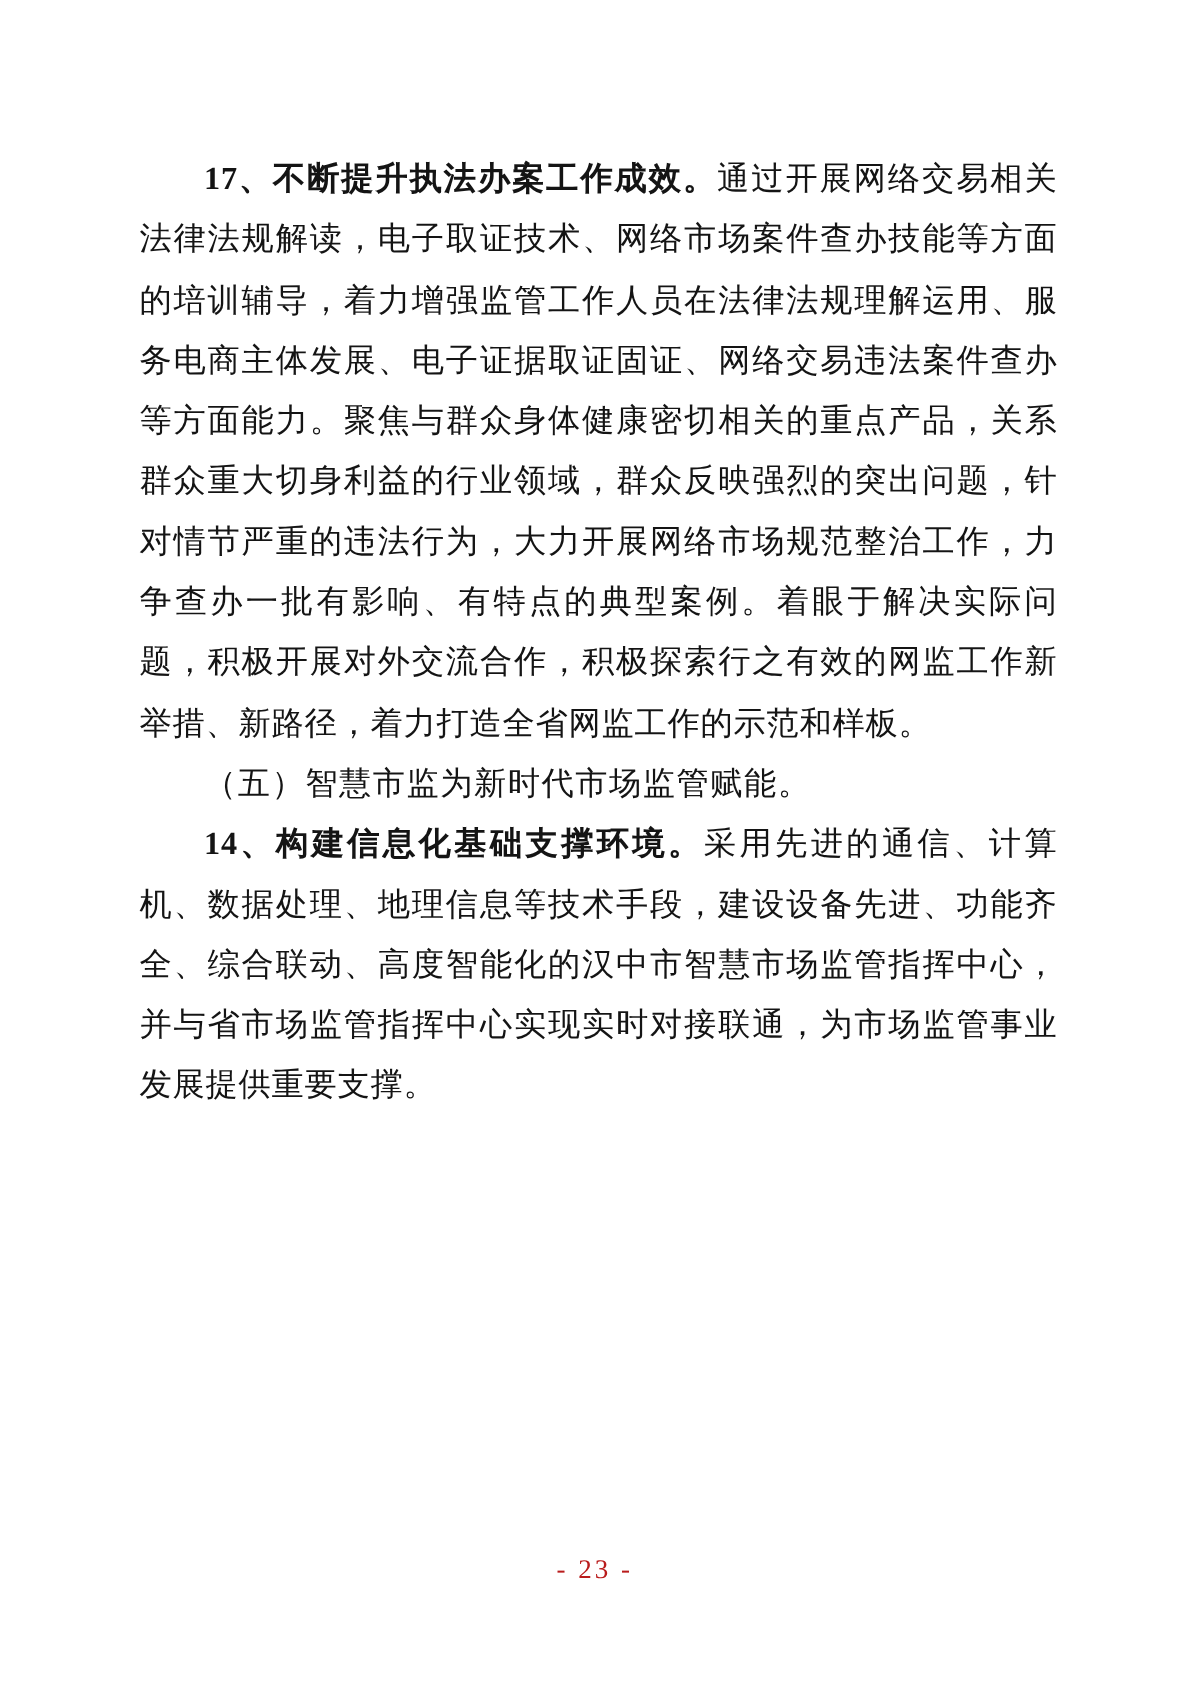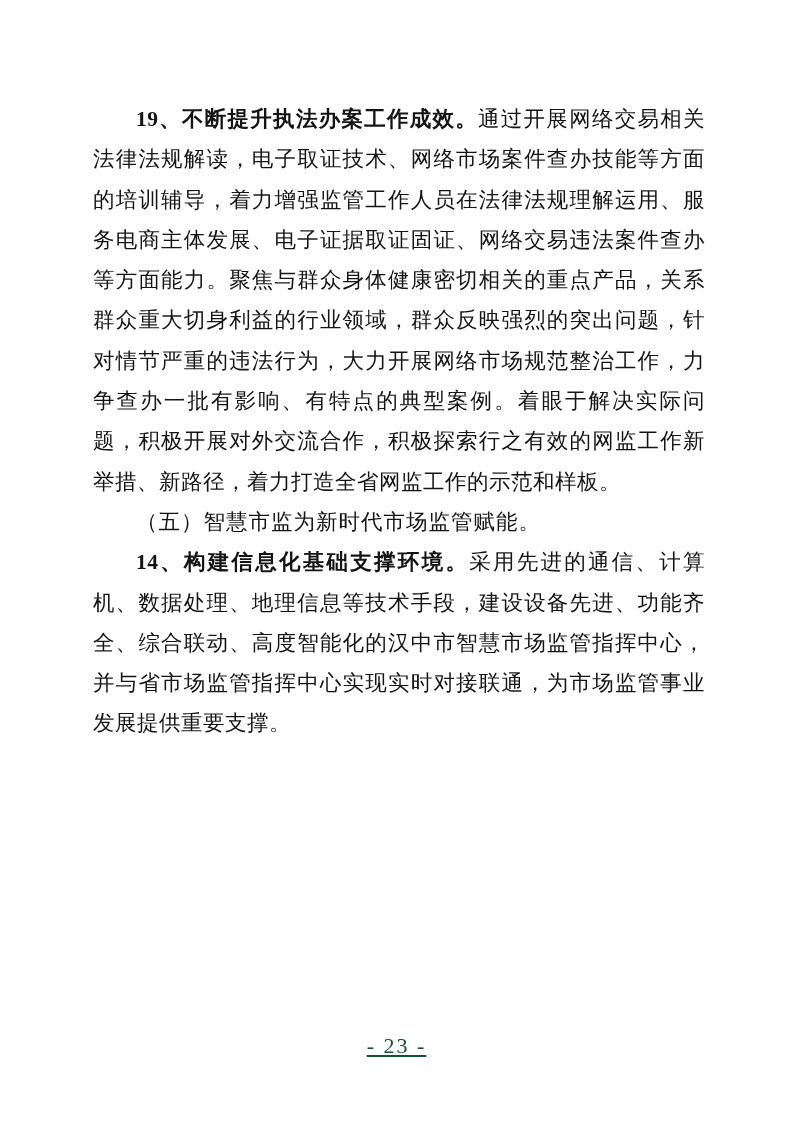--- a/index.html
+++ b/index.html
@@ -39,35 +39,34 @@
   .section-title {
     
     letter-spacing: 1px;
   }
   .page-footer {
     position: absolute;
     left: 0;
     top: 1033px;
     width: 100%;
     text-align: center;
-    font-size: 22px;
+    font-size: 18px;
     line-height: 26px;
-    color: #14532d;
+    color: #b91c1c;
     letter-spacing: 2px;
-    text-decoration: underline;
   }
 </style>
 </head>
 <body>
 
 <div class="page">
   <div class="doc-body">
 
 
-    <p class="para indent"><span class="lead">19、不断提升执法办案工作成效。</span><span>通过开展网络交易相关法律法规解读，电子取证技术、网络市场案件查办技能等方面的培训辅导，着力增强监管工作人员在法律法规理解运用、服务电商主体发展、电子证据取证固证、网络交易违法案件查办等方面能力。聚焦与群众身体健康密切相关的重点产品，关系群众重大切身利益的行业领域，群众反映强烈的突出问题，针对情节严重的违法行为，大力开展网络市场规范整治工作，力争查办一批有影响、有特点的典型案例。着眼于解决实际问题，积极开展对外交流合作，积极探索行之有效的网监工作新举措、新路径，着力打造全省网监工作的示范和样板。</span></p>
+    <p class="para indent"><span class="lead">17、不断提升执法办案工作成效。</span><span>通过开展网络交易相关法律法规解读，电子取证技术、网络市场案件查办技能等方面的培训辅导，着力增强监管工作人员在法律法规理解运用、服务电商主体发展、电子证据取证固证、网络交易违法案件查办等方面能力。聚焦与群众身体健康密切相关的重点产品，关系群众重大切身利益的行业领域，群众反映强烈的突出问题，针对情节严重的违法行为，大力开展网络市场规范整治工作，力争查办一批有影响、有特点的典型案例。着眼于解决实际问题，积极开展对外交流合作，积极探索行之有效的网监工作新举措、新路径，着力打造全省网监工作的示范和样板。</span></p>
 
     <p class="para indent section-title"><span>（五）智慧市监为新时代市场监管赋能。</span></p>
 
     <p class="para indent"><span class="lead">14、构建信息化基础支撑环境。</span><span>采用先进的通信、计算机、数据处理、地理信息等技术手段，建设设备先进、功能齐全、综合联动、高度智能化的汉中市智慧市场监管指挥中心，并与省市场监管指挥中心实现实时对接联通，为市场监管事业发展提供重要支撑。</span></p>
 
 
   </div>
 
   <div class="page-footer">- 23 -</div>
 </div>

